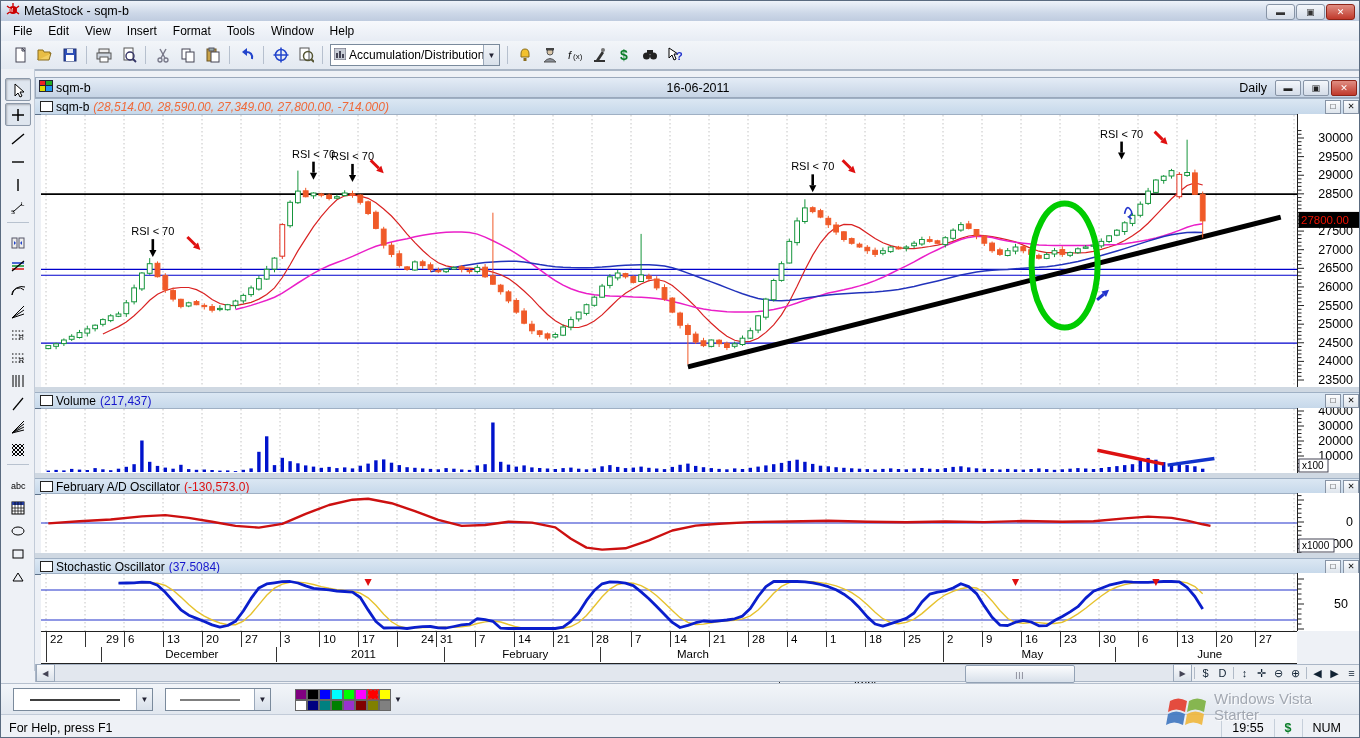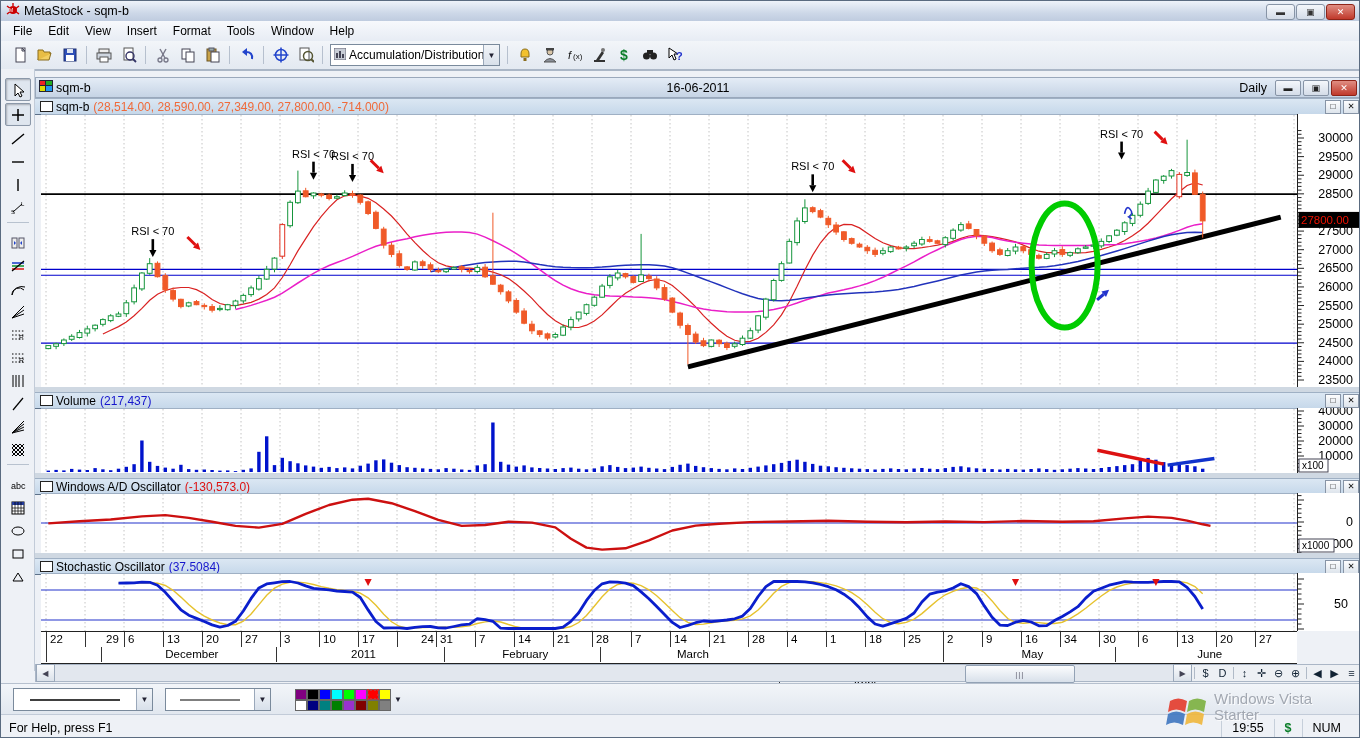--- a/index.html
+++ b/index.html
@@ -409,21 +409,21 @@
       <span id="periodicity">Daily</span>
       <div class="cbtn">▬</div>
       <div class="cbtn">▣</div>
       <div class="cbtn close">✕</div>
     </div>
   </div>
 
   <div class="ptitle" style="top:97px">
     <span class="pcheck"></span>
     <span>sqm-b</span>
-    <span class="pval" id="price-val" style="color: rgb(239, 106, 58);">(28,514.00, 28,590.00, 27,349.00, 27,800.00, -714.000)</span>
+    <span class="pval" id="price-val" style="color: rgb(239, 106, 58); font-style: italic;">(28,514.00, 28,590.00, 27,349.00, 27,800.00, -714.000)</span>
     <div class="pbtns">
         <div class="pbtn">□</div>
         <div class="pbtn">✕</div>
       </div>
   </div>
   <svg class="plot" id="price-plot" style="top:113px;height:273px">
       <g>
         <line x1="5" y1="0" x2="5" y2="273" stroke="#c4c4c4" stroke-width="1" stroke-dasharray="1.5,2.5"></line>
         <line x1="44" y1="0" x2="44" y2="273" stroke="#c4c4c4" stroke-width="1" stroke-dasharray="1.5,2.5"></line>
         <line x1="83" y1="0" x2="83" y2="273" stroke="#c4c4c4" stroke-width="1" stroke-dasharray="1.5,2.5"></line>
@@ -1114,21 +1114,21 @@
       </g>
       <g>
         <rect x="1" y="51" width="29" height="13" fill="#fff" stroke="#445"></rect>
         <text x="4" y="61" font-size="10">x100</text>
       </g>
     </svg>
 
   <div class="gap" style="top:472px;height:5px"></div>
   <div class="ptitle" style="top:477px">
     <span class="pcheck"></span>
-    <span>Windows A/D Oscillator</span>
+    <span>February A/D Oscillator</span>
     <span class="pval" id="chaikin-val" style="color: rgb(221, 17, 17);">(-130,573.0)</span>
     <div class="pbtns">
         <div class="pbtn">□</div>
         <div class="pbtn">✕</div>
       </div>
   </div>
   <svg class="plot" id="chaikin-plot" style="top:492px;height:60px">
       <g>
         <line x1="5" y1="0" x2="5" y2="60" stroke="#c4c4c4" stroke-width="1" stroke-dasharray="1.5,2.5"></line>
         <line x1="44" y1="0" x2="44" y2="60" stroke="#c4c4c4" stroke-width="1" stroke-dasharray="1.5,2.5"></line>
@@ -1288,21 +1288,21 @@
       <div class="tickcell" style="left: 629px; width: 38px;">14</div>
       <div class="tickcell" style="left: 668px; width: 38px;">21</div>
       <div class="tickcell" style="left: 707px; width: 38px;">28</div>
       <div class="tickcell" style="left: 746px; width: 38px;">4</div>
       <div class="tickcell" style="left: 785px; width: 38px;">1</div>
       <div class="tickcell" style="left: 824px; width: 38px;">18</div>
       <div class="tickcell" style="left: 863px; width: 38px;">25</div>
       <div class="tickcell" style="left: 902px; width: 38px;">2</div>
       <div class="tickcell" style="left: 941px; width: 38px;">9</div>
       <div class="tickcell" style="left: 980px; width: 38px;">16</div>
-      <div class="tickcell" style="left: 1019px; width: 38px;">34</div>
+      <div class="tickcell" style="left: 1019px; width: 38px;">23</div>
       <div class="tickcell" style="left: 1058px; width: 38px;">30</div>
       <div class="tickcell" style="left: 1097px; width: 38px;">6</div>
       <div class="tickcell" style="left: 1136px; width: 38px;">13</div>
       <div class="tickcell" style="left: 1175px; width: 38px;">20</div>
       <div class="tickcell" style="left: 1214px; width: 38px;">27</div>
     </div>
   <div id="monthrow" style="top:646px">
       <div class="monthcell" style="left: 5px; width: 53.6px;"></div>
       <div class="monthcell" style="left: 59.6px; width: 174.5px;">December</div>
       <div class="monthcell" style="left: 235.1px; width: 166.7px;">2011</div>

